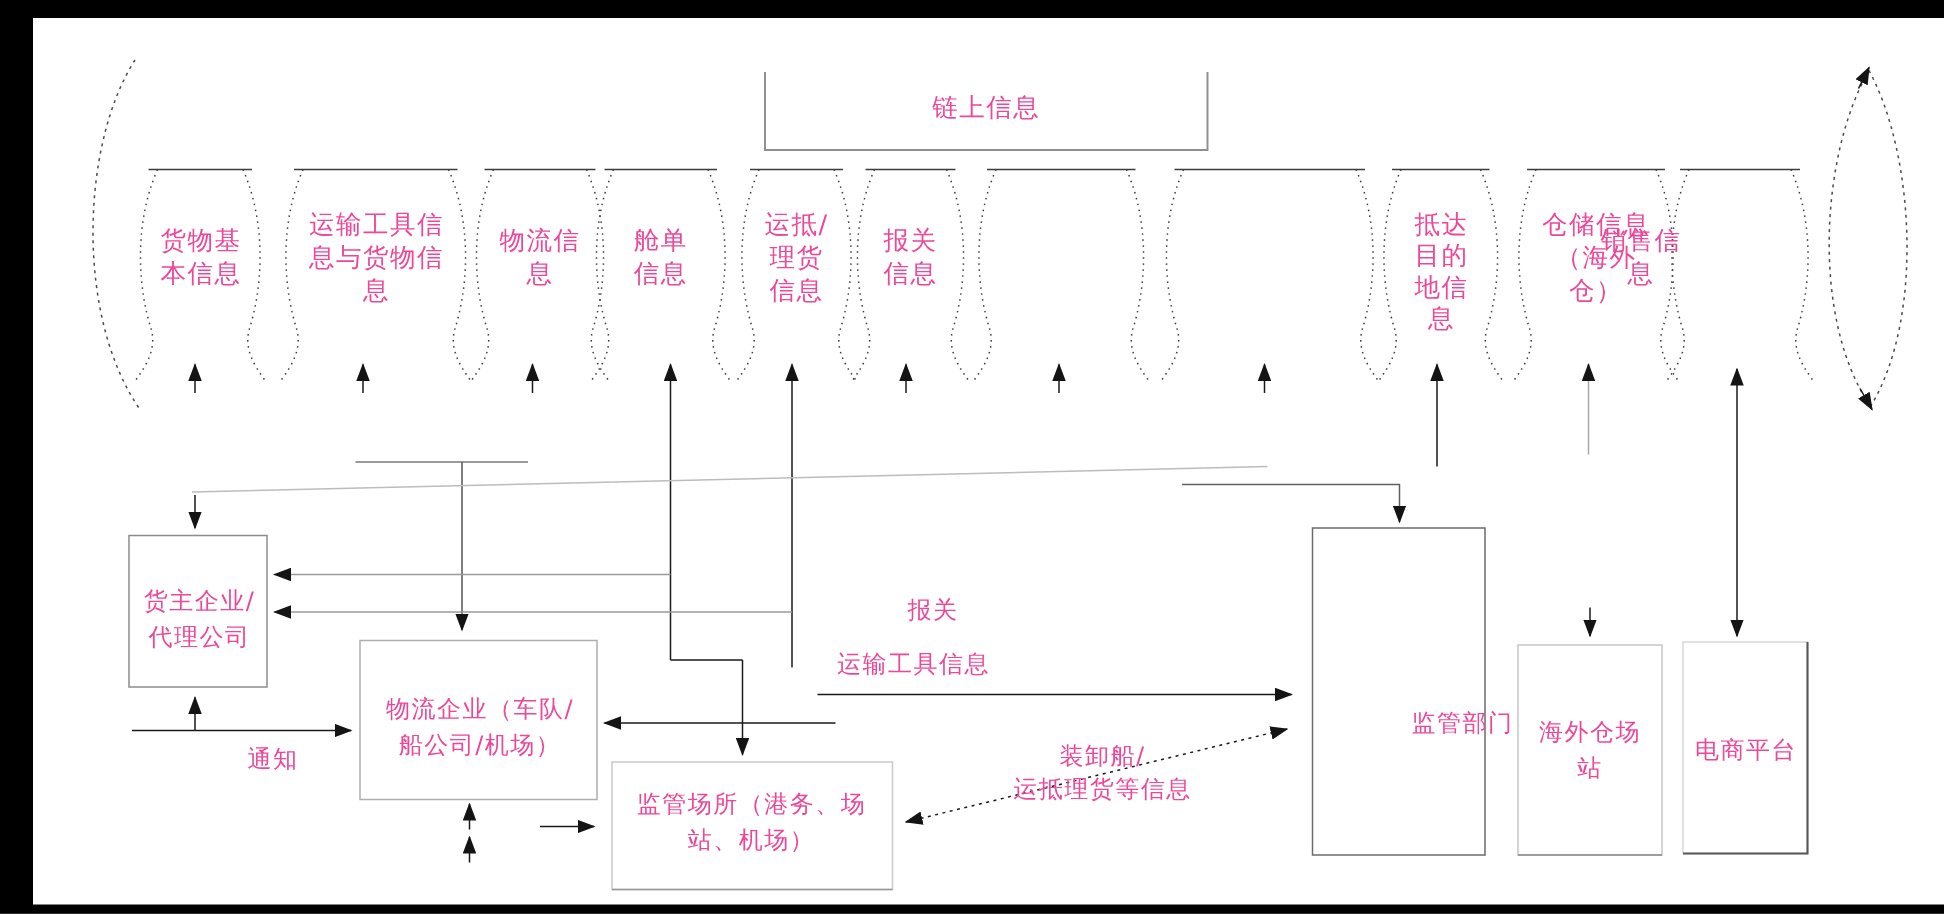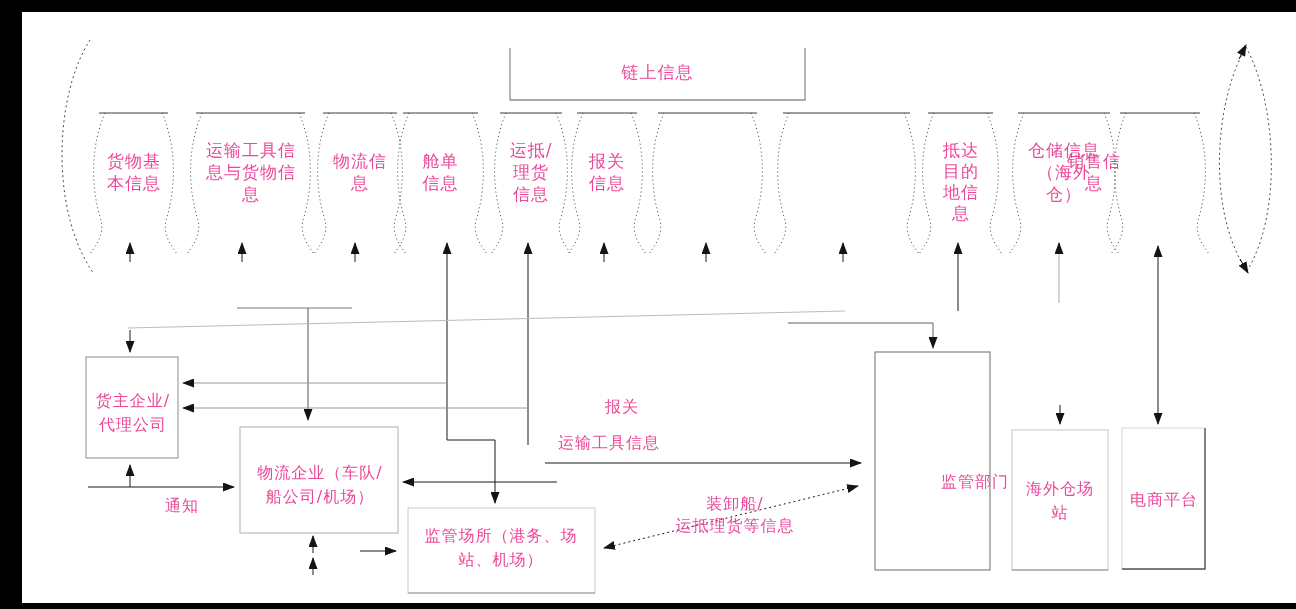--- a/index.html
+++ b/index.html
@@ -149,21 +149,21 @@
   <div class="txt" style="left:1049px;width:90px;top:150px;">销售信
 息</div>
 
   <div class="txt small" style="left:86px;width:94px;top:389px;text-align:center;">货主企业/
 代理公司</div>
   <div class="txt small" style="left:230px;width:180px;top:461px;">物流企业（车队/
 船公司/机场）</div>
   <div class="txt small" style="left:400px;width:202px;top:524px;">监管场所（港务、场
 站、机场）</div>
   <div class="txt small" style="left:919px;width:112px;top:454px;margin-top:16px;">监管部门</div>
-  <div class="txt small" style="left:1014px;width:92px;top:477px;">海外仓场
+  <div class="txt small" style="left:1014px;width:92px;top:477px;font-family:Liberation Mono, monospace;">海外仓场
 站</div>
   <div class="txt small" style="left:1124px;width:80px;top:488px;">电商平台</div>
 
   <div class="txt small onwhite" style="left:150px;width:60px;top:469px;margin-top:25px;">通知</div>
   <div class="txt small" style="left:590px;width:64px;top:395px;">报关</div>
   <div class="txt small onwhite" style="left:551px;width:112px;top:431px;">运输工具信息</div>
   <div class="txt small" style="left:650px;width:170px;top:493px;line-height:22px;">装卸船/
 运抵理货等信息</div>
 </div>
 

